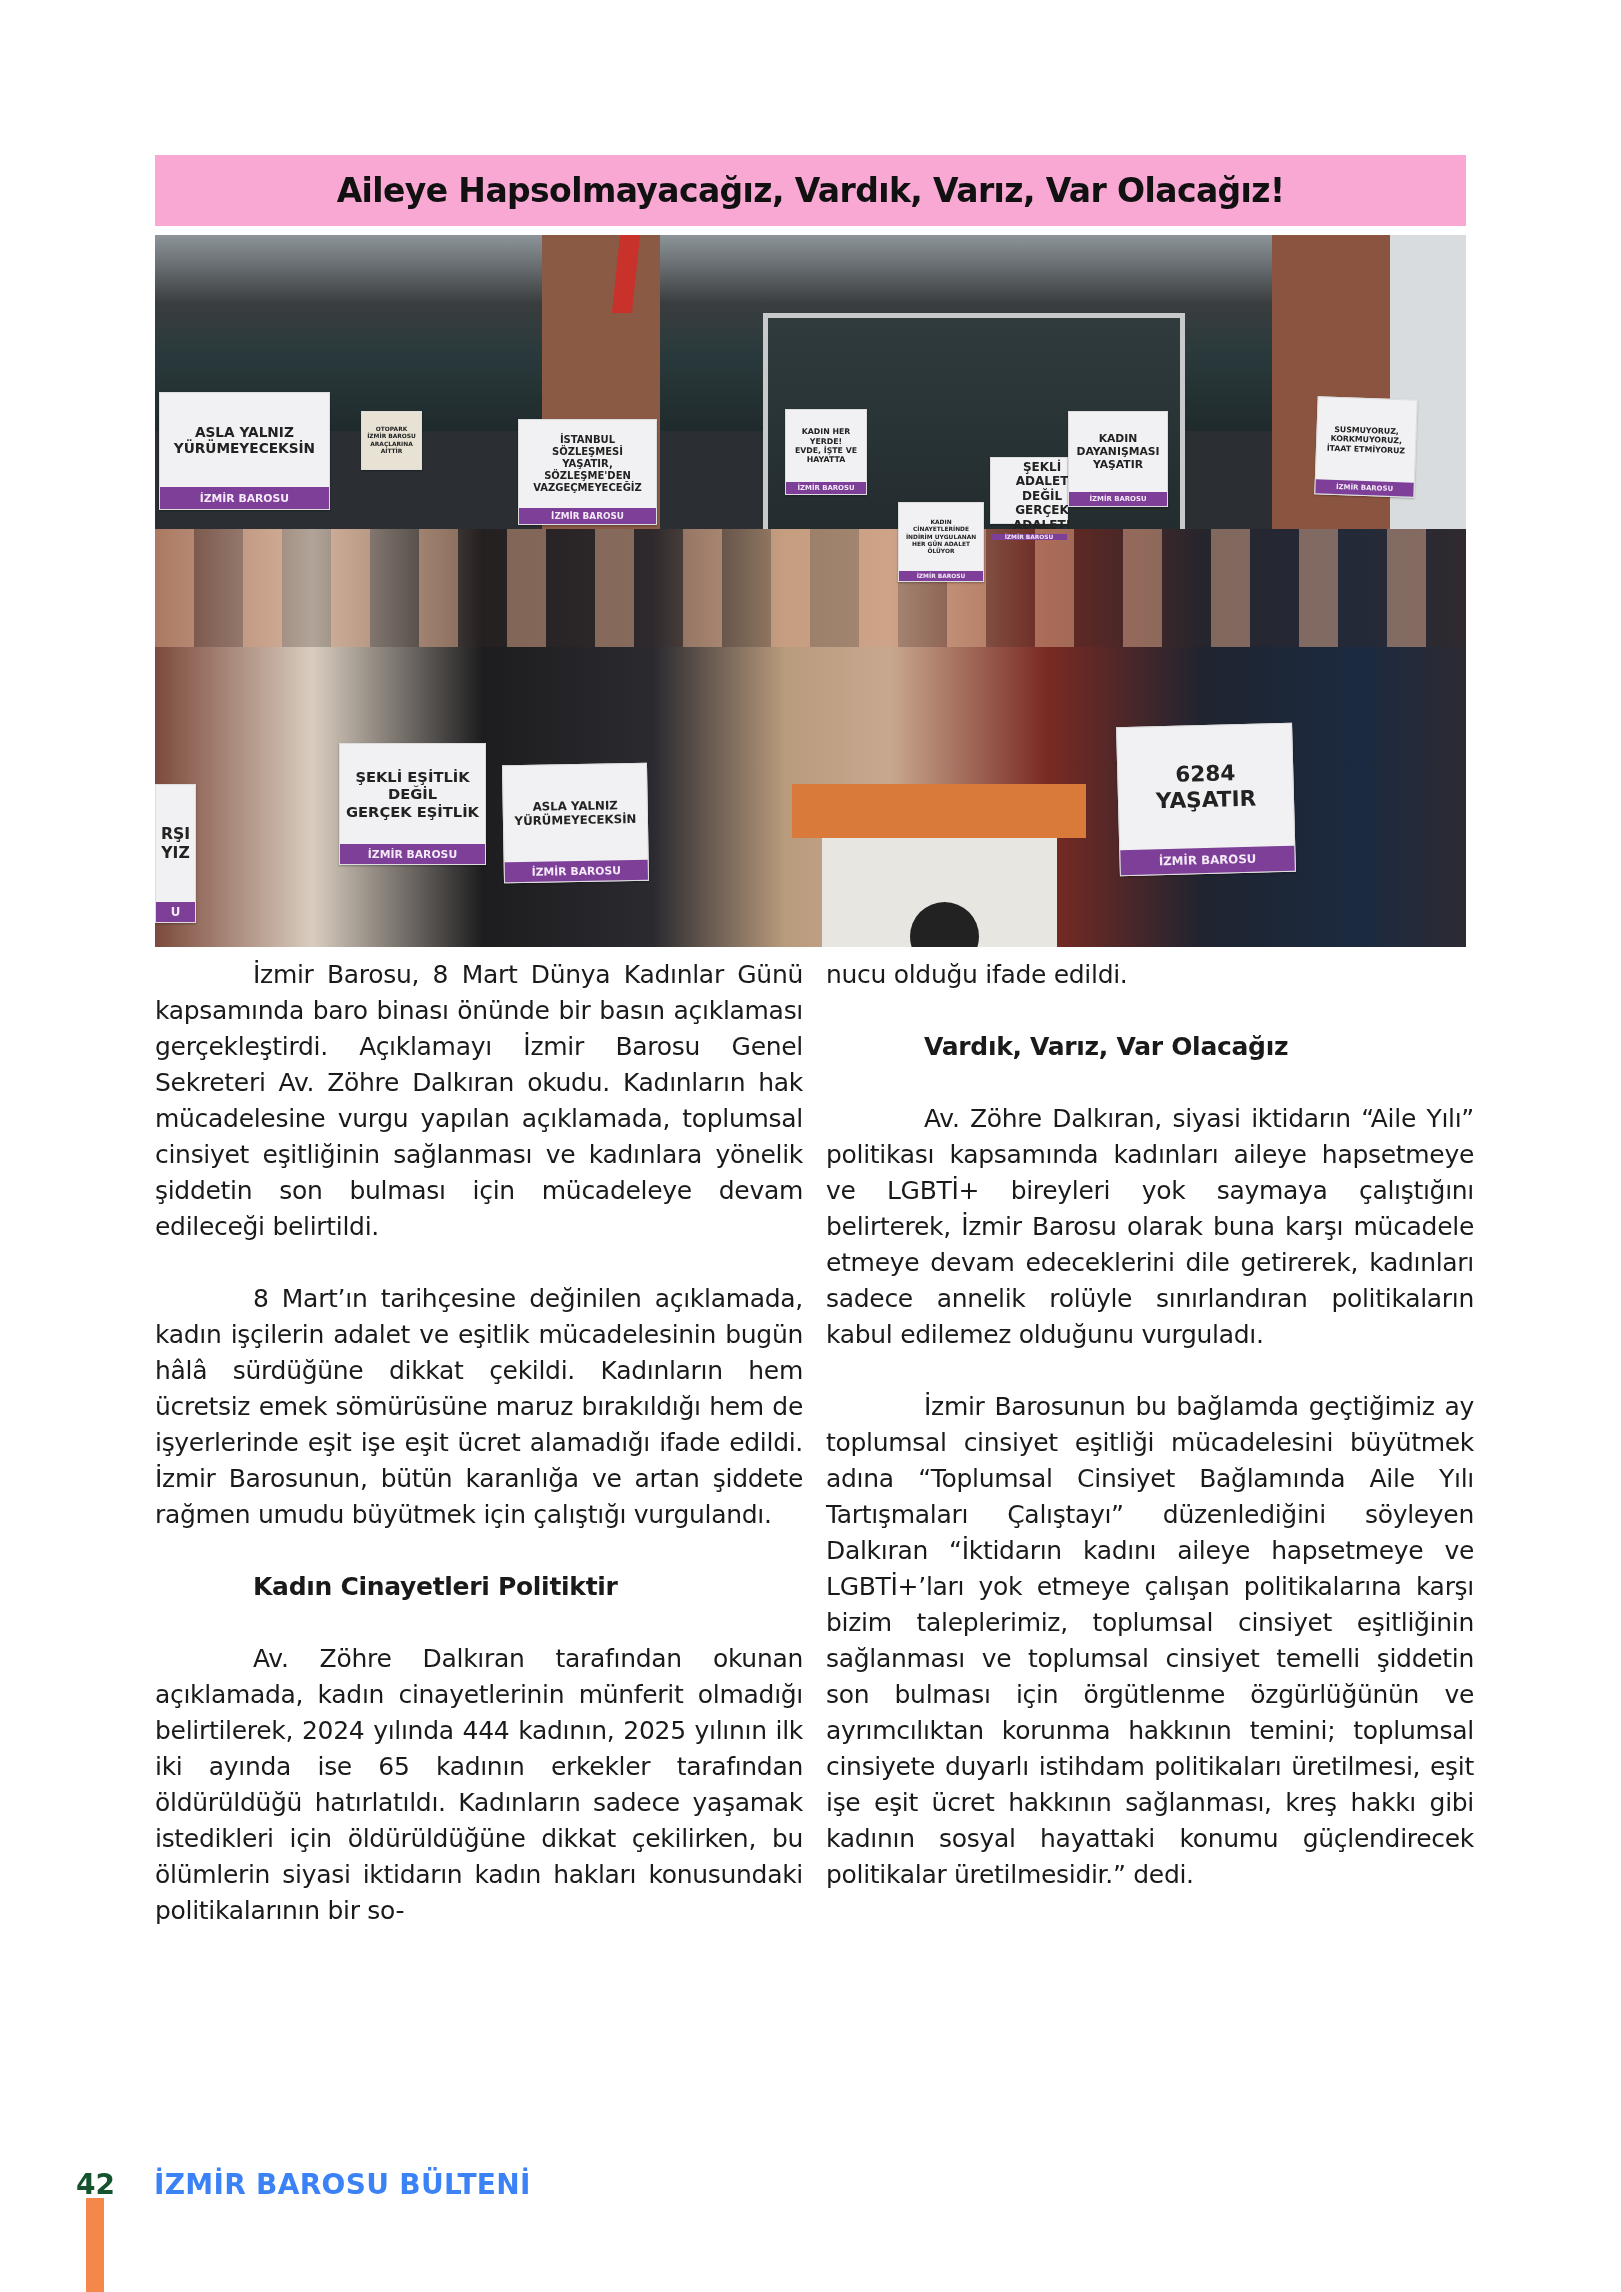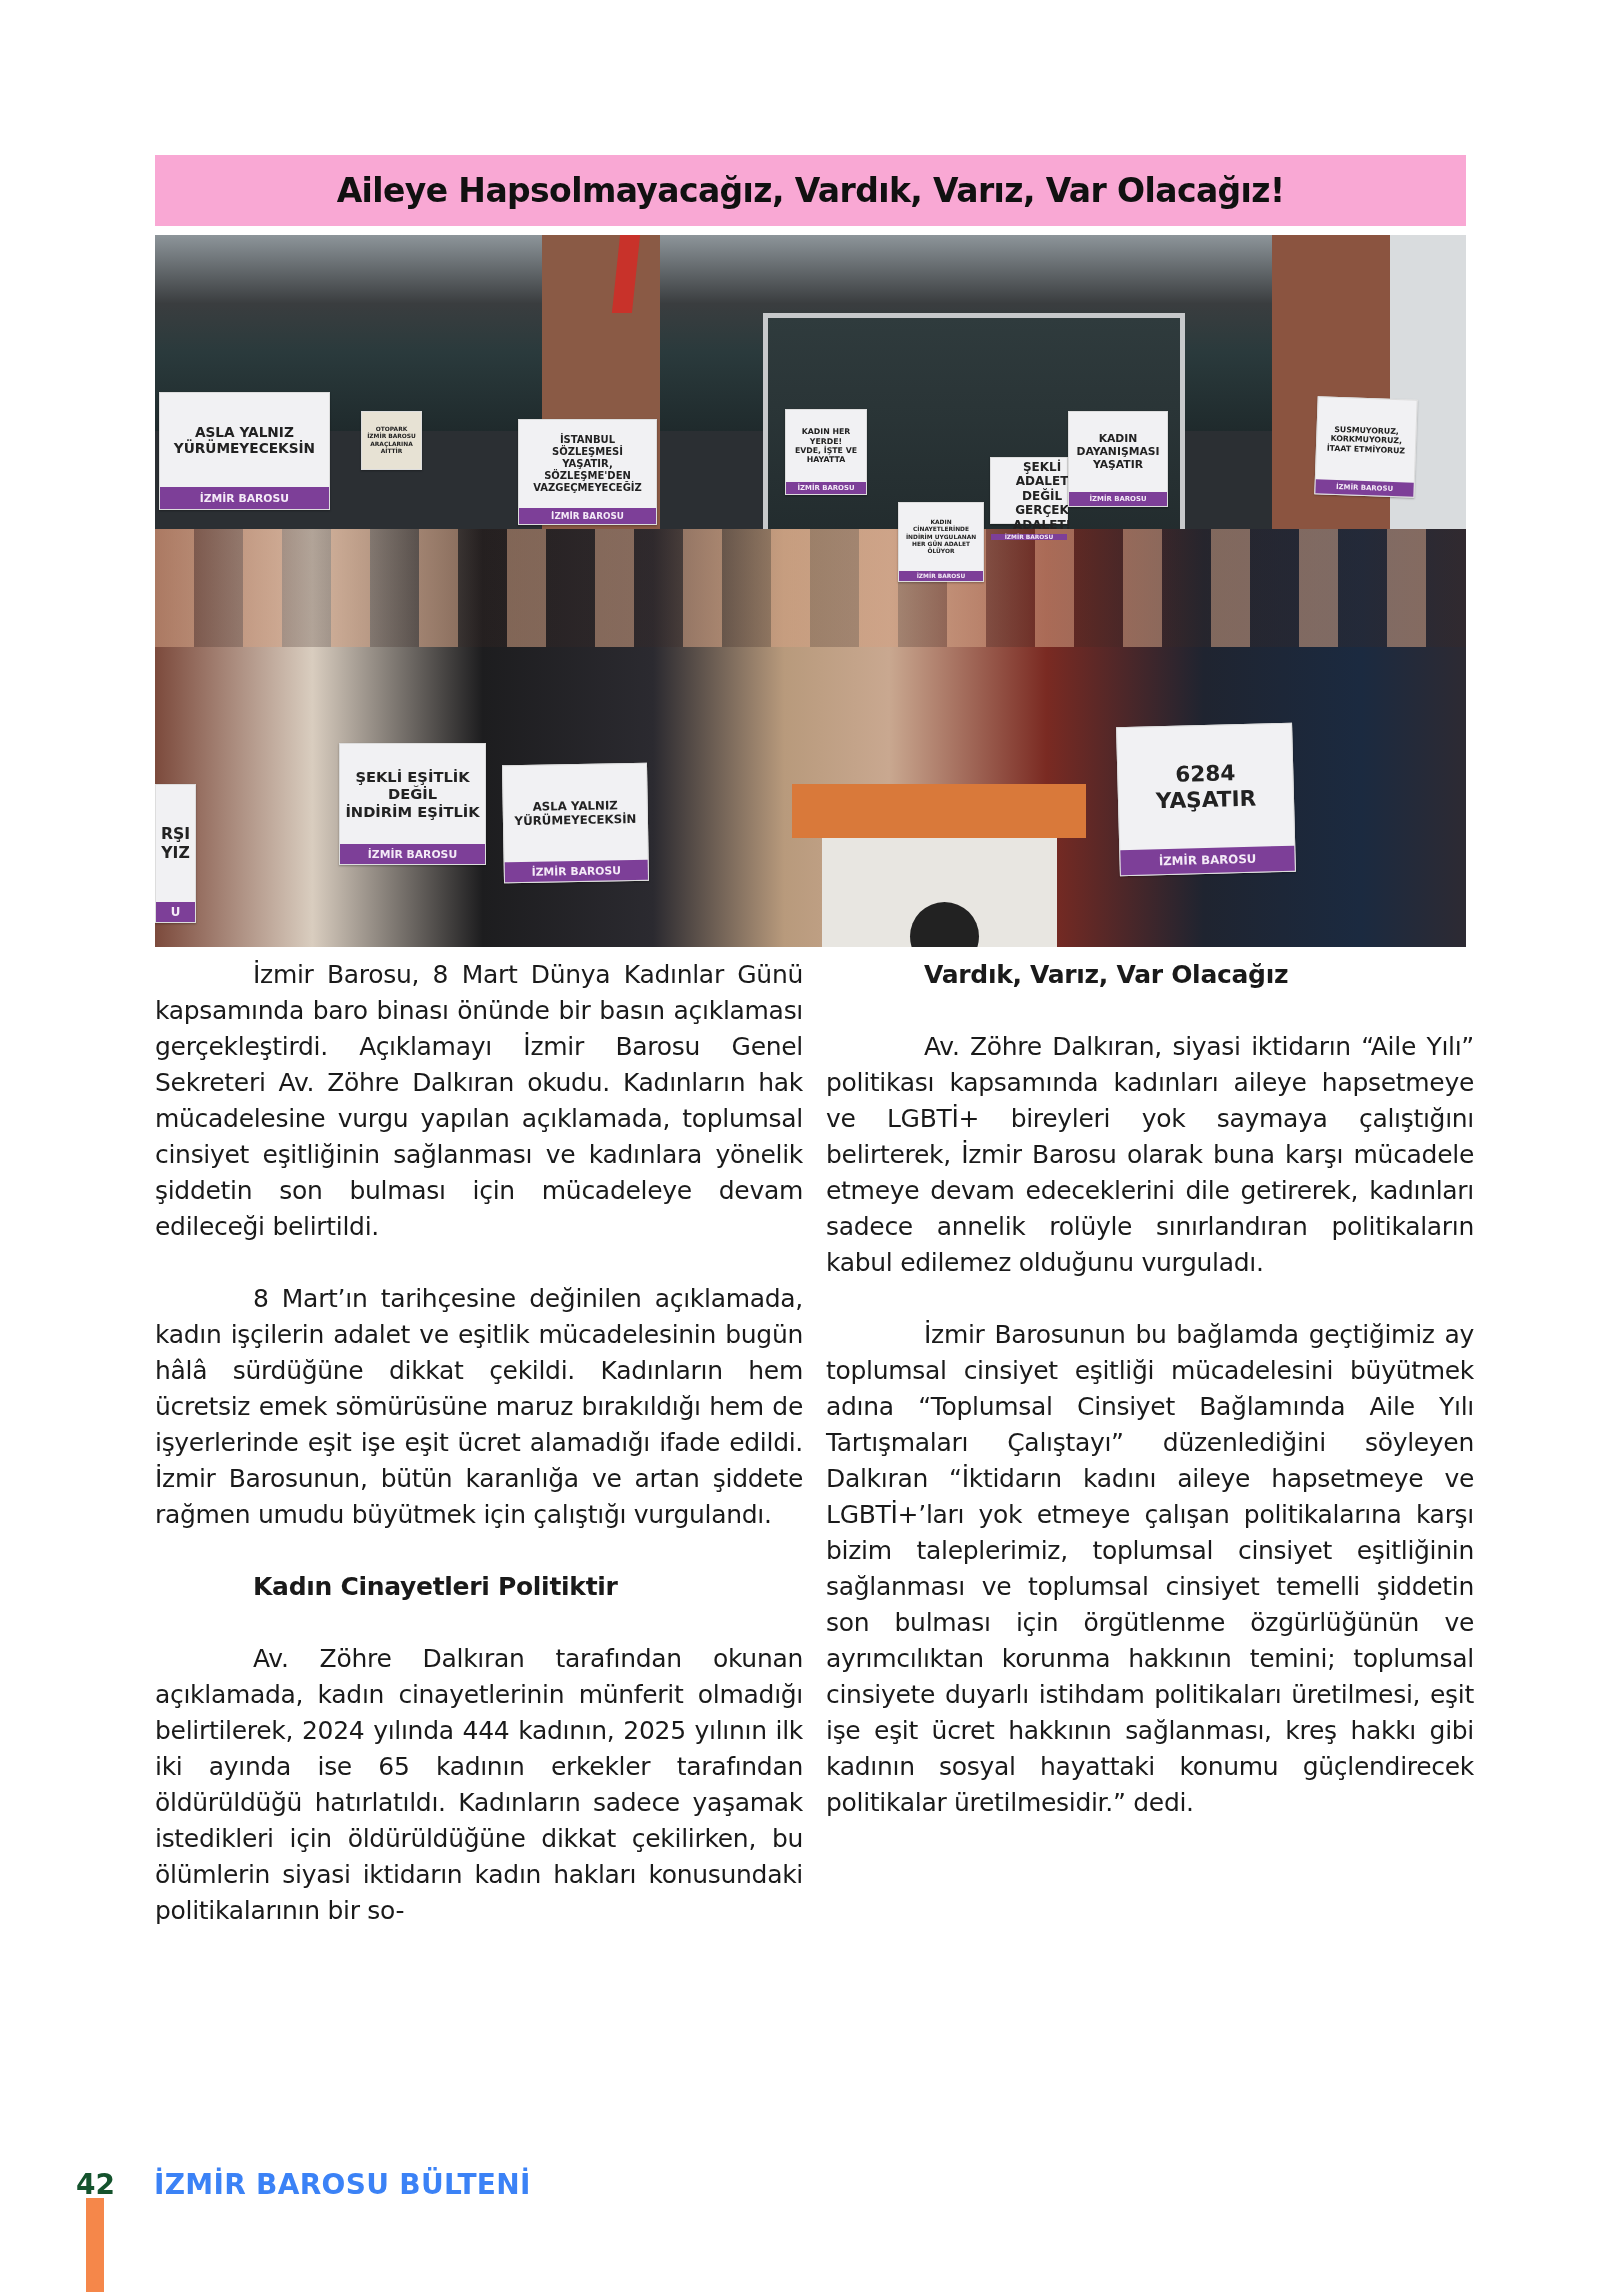--- a/index.html
+++ b/index.html
@@ -123,21 +123,21 @@
     <div class="sign-foot" style="height: 13.7px; font-size: 6.9px; background: rgb(125, 63, 152);">İZMİR BAROSU</div>
   </div>
   <div class="sign" style="left:0px;top:549px;width:39px;height:137px;">
     <div class="sign-text" style="font-size:15.7px;">RŞI
 YIZ</div>
     <div class="sign-foot" style="height: 19.6px; font-size: 11.8px; background: rgb(125, 63, 152);">U</div>
   </div>
   <div class="sign" style="left:184px;top:508px;width:145px;height:120px;">
     <div class="sign-text" style="font-size:14.7px;">ŞEKLİ EŞİTLİK
 DEĞİL
-İNDİRİM EŞİTLİK</div>
+GERÇEK EŞİTLİK</div>
     <div class="sign-foot" style="height: 19.6px; font-size: 10.8px; background: rgb(125, 63, 152);">İZMİR BAROSU</div>
   </div>
   <div class="sign" style="left:348px;top:529px;width:143px;height:116px;transform:rotate(-1deg);">
     <div class="sign-text" style="font-size:11.8px;">ASLA YALNIZ
 YÜRÜMEYECEKSİN</div>
     <div class="sign-foot" style="height: 19.6px; font-size: 10.8px; background: rgb(125, 63, 152);">İZMİR BAROSU</div>
   </div>
   <div class="sign" style="left:963px;top:490px;width:174px;height:147px;transform:rotate(-1.5deg);">
     <div class="sign-text" style="font-size:21.6px;">6284
 YAŞATIR</div>
@@ -146,20 +146,21 @@
 </div>
 
 <div class="col left">
   <p>İzmir Barosu, 8 Mart Dünya Kadınlar Günü kapsamında baro binası önünde bir basın açıklaması gerçekleştirdi. Açıklamayı İzmir Barosu Genel Sekreteri Av. Zöhre Dalkıran okudu. Kadınların hak mücadelesine vurgu yapılan açıklamada, toplumsal cinsiyet eşitliğinin sağlanması ve kadınlara yönelik şiddetin son bulması için mücadeleye devam edileceği belirtildi.</p>
   <p>8 Mart’ın tarihçesine değinilen açıklamada, kadın işçilerin adalet ve eşitlik mücadelesinin bugün hâlâ sürdüğüne dikkat çekildi. Kadınların hem ücretsiz emek sömürüsüne maruz bırakıldığı hem de işyerlerinde eşit işe eşit ücret alamadığı ifade edildi. İzmir Barosunun, bütün karanlığa ve artan şiddete rağmen umudu büyütmek için çalıştığı vurgulandı.</p>
   <h3>Kadın Cinayetleri Politiktir</h3>
   <p>Av. Zöhre Dalkıran tarafından okunan açıklamada, kadın cinayetlerinin münferit olmadığı belirtilerek, 2024 yılında 444 kadının, 2025 yılının ilk iki ayında ise 65 kadının erkekler tarafından öldürüldüğü hatırlatıldı. Kadınların sadece yaşamak istedikleri için öldürüldüğüne dikkat çekilirken, bu ölümlerin siyasi iktidarın kadın hakları konusundaki politikalarının bir so-</p>
 </div>
 
 <div class="col right">
+  <p class="cont">nucu olduğu ifade edildi.</p>
   <h3>Vardık, Varız, Var Olacağız</h3>
   <p>Av. Zöhre Dalkıran, siyasi iktidarın “Aile Yılı” politikası kapsamında kadınları aileye hapsetmeye ve LGBTİ+ bireyleri yok saymaya çalıştığını belirterek, İzmir Barosu olarak buna karşı mücadele etmeye devam edeceklerini dile getirerek, kadınları sadece annelik rolüyle sınırlandıran politikaların kabul edilemez olduğunu vurguladı.</p>
   <p>İzmir Barosunun bu bağlamda geçtiğimiz ay toplumsal cinsiyet eşitliği mücadelesini büyütmek adına “Toplumsal Cinsiyet Bağlamında Aile Yılı Tartışmaları Çalıştayı” düzenlediğini söyleyen Dalkıran “İktidarın kadını aileye hapsetmeye ve LGBTİ+’ları yok etmeye çalışan politikalarına karşı bizim taleplerimiz, toplumsal cinsiyet eşitliğinin sağlanması ve toplumsal cinsiyet temelli şiddetin son bulması için örgütlenme özgürlüğünün ve ayrımcılıktan korunma hakkının temini; toplumsal cinsiyete duyarlı istihdam politikaları üretilmesi, eşit işe eşit ücret hakkının sağlanması, kreş hakkı gibi kadının sosyal hayattaki konumu güçlendirecek politikalar üretilmesidir.” dedi.</p>
 </div>
 
 <div class="footer">
   <span class="page-num">42</span>
   <span class="pub-name">İZMİR BAROSU BÜLTENİ</span>
 </div>
 <div class="accent-bar" style="background: rgb(245, 135, 74);"></div>

